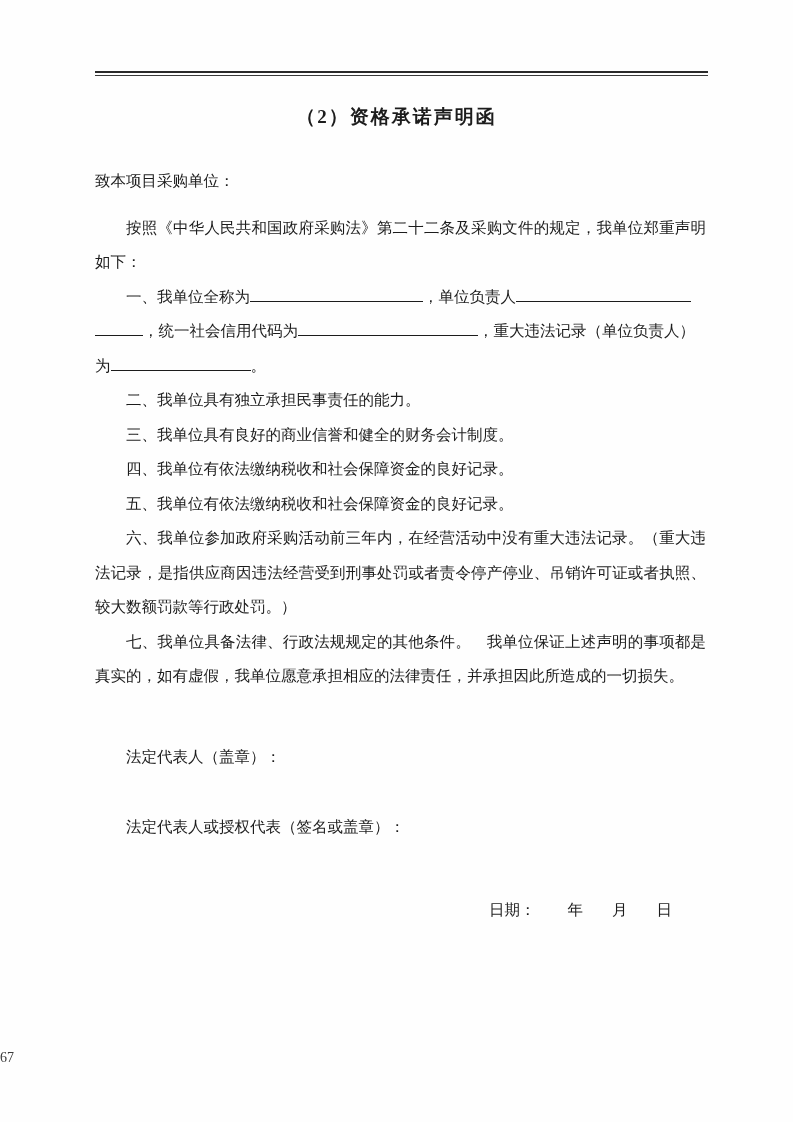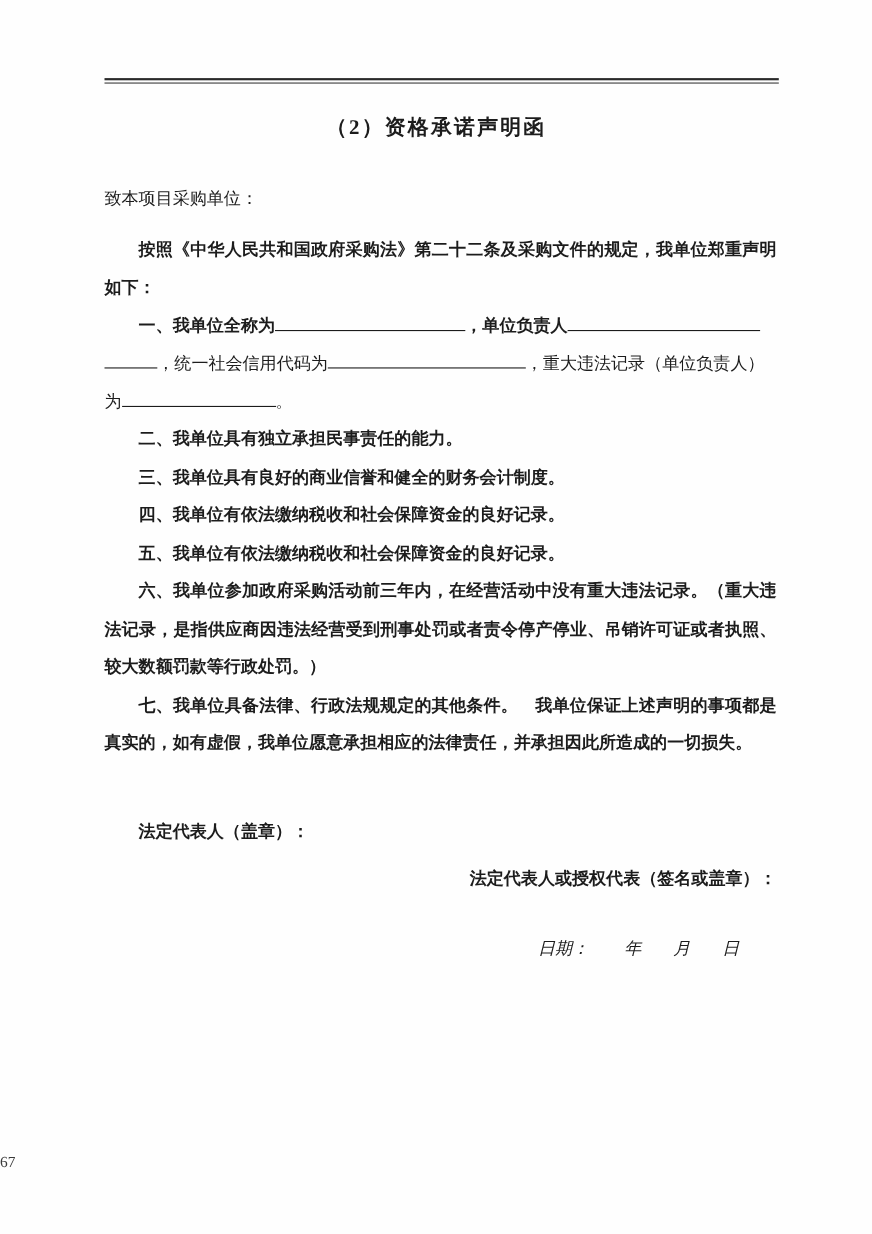--- a/index.html
+++ b/index.html
@@ -36,41 +36,40 @@
   .body-text {
     font-size: 15.5px;
     line-height: 34.5px;
     margin: 0;
   }
   .salutation {
     margin-top: 34px;
     font-weight: 400;
   }
   .justify { text-align: justify; }
-  .indent { text-indent: 31px; font-weight: bold; }
+  .indent { text-indent: 31px; }
   .intro { margin-top: 12px; }
   .fill-line { white-space: nowrap; }
   .blank {
     display: inline-block;
     height: 1em;
     border-bottom: 1px solid #1c1c1c;
     vertical-align: baseline;
   }
   .blank-w173 { width: 173px; }
   .blank-w175 { width: 175px; }
   .blank-w48  { width: 48px; }
   .blank-w180 { width: 180px; }
   .blank-w140 { width: 140px; }
   .sig-unit { margin-top: 46px; }
-  .sig-rep  { margin-top: 9px; text-align: right; }
+  .sig-rep  { margin-top: 36px; }
   .date-line {
-    margin-top: 28px;
+    margin-top: 48px;
     padding-left: 394px;
     white-space: nowrap;
-    font-style: italic;
   }
   .date-line .d-gap1 { margin-left: 32px; }
   .date-line .d-gap2 { margin-left: 29px; }
   .page-number {
     position: absolute;
     top: 1050px;
     left: 0;
     right: 0;
     text-align: left;
     font-size: 14px;

